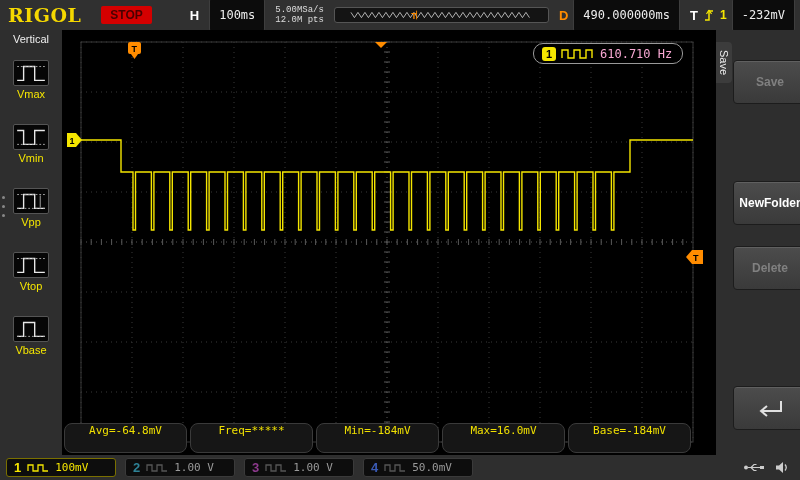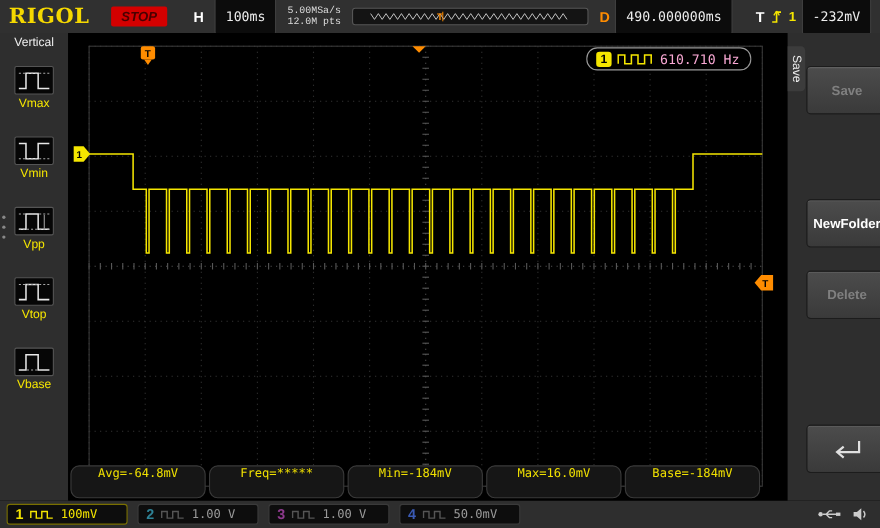--- a/index.html
+++ b/index.html
@@ -2,21 +2,21 @@
 <html><head>
 <meta charset="utf-8">
 <style>
   * { box-sizing: border-box; }
   body { margin:0; width:800px; height:480px; background:#000; font-family:"Liberation Sans",sans-serif; overflow:hidden; }
   .scope { width:800px; height:480px; display:flex; flex-direction:column; }
 
   
   .topbar { height:30px; background:#303030; display:flex; align-items:center; padding:0 8px; gap:10px; flex:none;text-align:right; }
   .brand { color:#f5d800; font-family:"DejaVu Serif",serif; font-weight:bold; font-size:19px; letter-spacing:.5px; margin-right:10px; }
-  .stopbadge { background:#d40000; color:#4a0000; font-weight:bold; font-size:12px; padding:2px 9px; border-radius:2px; margin-right:14px;font-style:italic; }
+  .stopbadge { background:#d40000; color:#4a0000; font-weight:bold; font-size:12px; padding:2px 9px; border-radius:2px; margin-right:28px; }
   .wlabel { color:#fff; font-weight:bold; font-size:13px; }
   .pillbox { background:#0c0c0c; border:1px solid #3e3e3e; border-radius:9px; color:#eee;
              font-family:"DejaVu Sans Mono",monospace; font-size:12px; padding:15px 9px; white-space:nowrap; }
   .rates { font-size:9px; color:#ddd; line-height:10px; font-family:Liberation Mono, monospace; }
   .strip { width:215px; height:16px; background:#141414; border:1px solid #555; border-radius:3px; flex:none; }
   .dgroup,.tgroup { display:flex; align-items:center; gap:5px; }
   .dletter { color:#ff8c00; font-weight:bold; font-size:13px; }
   .tgroup { margin-left:auto; }
   .srcnum { color:#f5e600; font-weight:bold; font-size:12px; }
 

